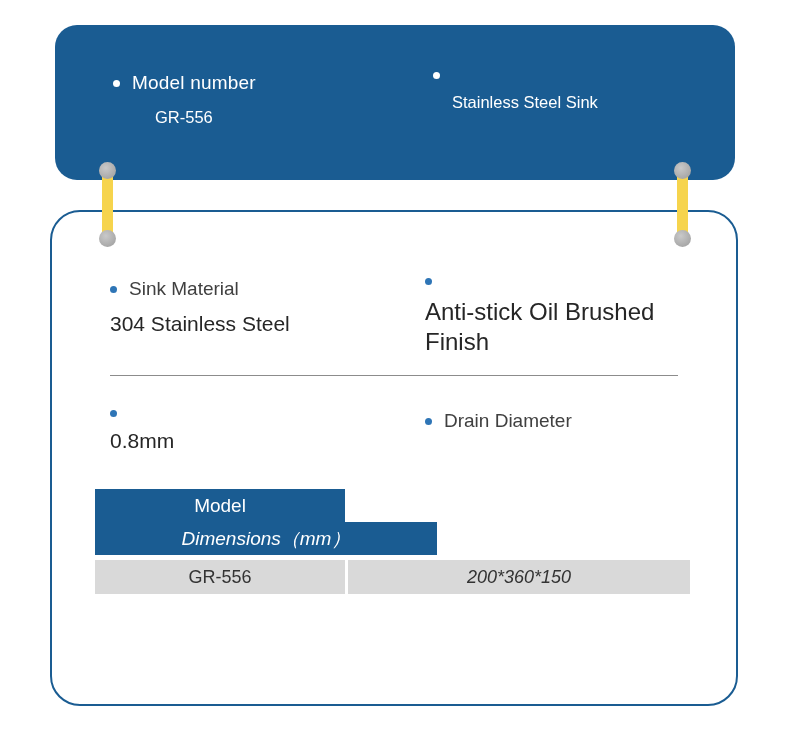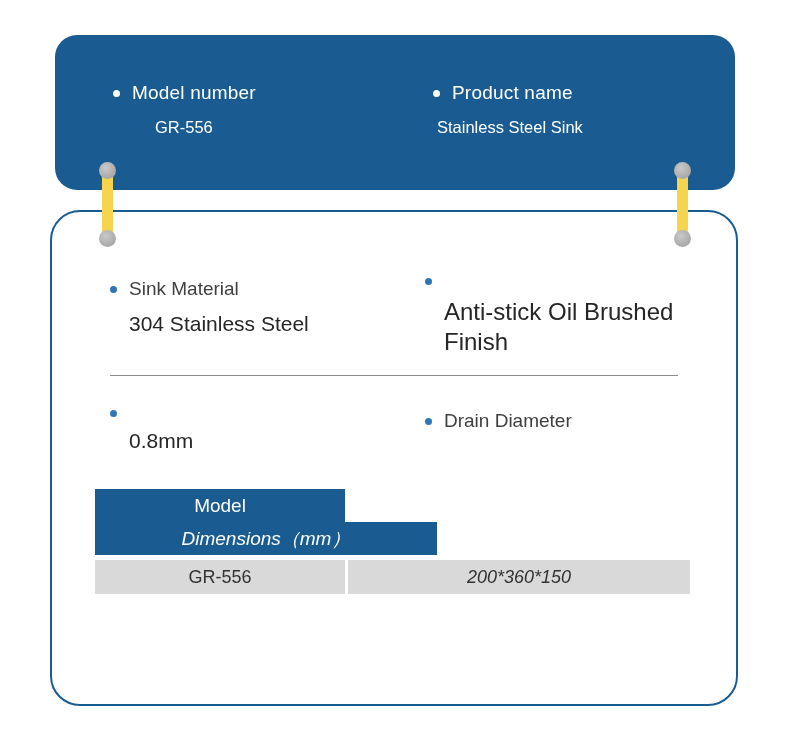--- a/index.html
+++ b/index.html
@@ -10,21 +10,21 @@
     position: relative;
     width: 790px;
     height: 739px;
     background: #ffffff;
     overflow: hidden;
   }
 
   
   .header-banner {
     position: absolute;
-    left: 55px; top: 35px;
+    left: 55px; top: 25px;
     width: 680px; height: 155px;
     background: #1a5c92;
     border-radius: 22px;
   }
   .header-item { position: absolute; top: 47px; }
   .header-item.left  { left: 58px; }
   .header-item.right { left: 378px; }
   .label-row {
     display: flex;
     align-items: center;
@@ -40,21 +40,21 @@
   .header-label {
     color: #ffffff;
     font-size: 19px;
     font-weight: 500;
     letter-spacing: 0.2px;
   }
   .header-value {
     color: #ffffff;
     font-size: 16.5px;
     margin-top: 14px;
-    margin-left: 4px;
+    margin-left: 19px;
   }
   .header-item.left .header-value { margin-left: 42px; }
 
   
   .strap {
     position: absolute;
     width: 11px; height: 78px;
     top: 165px;
     background: #f6d44d;
     border-radius: 5px;
@@ -87,21 +87,20 @@
   .spec-item.r2c1 { left: 110px; top: 410px; }
   .spec-item.r2c2 { left: 425px; top: 410px; }
   .spec-label {
     color: #404040;
     font-size: 19px;
   }
   .spec-value {
     color: #262626;
     font-size: 21px;
     margin-top: 12px;
-    margin-left: 19px;
   }
   .spec-value.small {
     font-size: 24px;
     line-height: 1.25;
     max-width: 235px;
     margin-top: 12px;
   }
   .divider {
     position: absolute;
     left: 110px; top: 375px;
@@ -148,21 +147,20 @@
     <div class="header-item left">
       <div class="label-row">
         <span class="dot dot-white"></span>
         <span class="header-label">Model number</span>
       </div>
       <div class="header-value">GR-556</div>
     </div>
     <div class="header-item right">
       <div class="label-row">
         <span class="dot dot-white"></span>
-        <span class="header-label">Product name</span>
       </div>
       <div class="header-value">Stainless Steel Sink</div>
     </div>
   </div>
 
   <div class="spec-card"></div>
 
   <div class="strap left"></div>
   <div class="strap right"></div>
   <div class="rivet top-left"></div>

